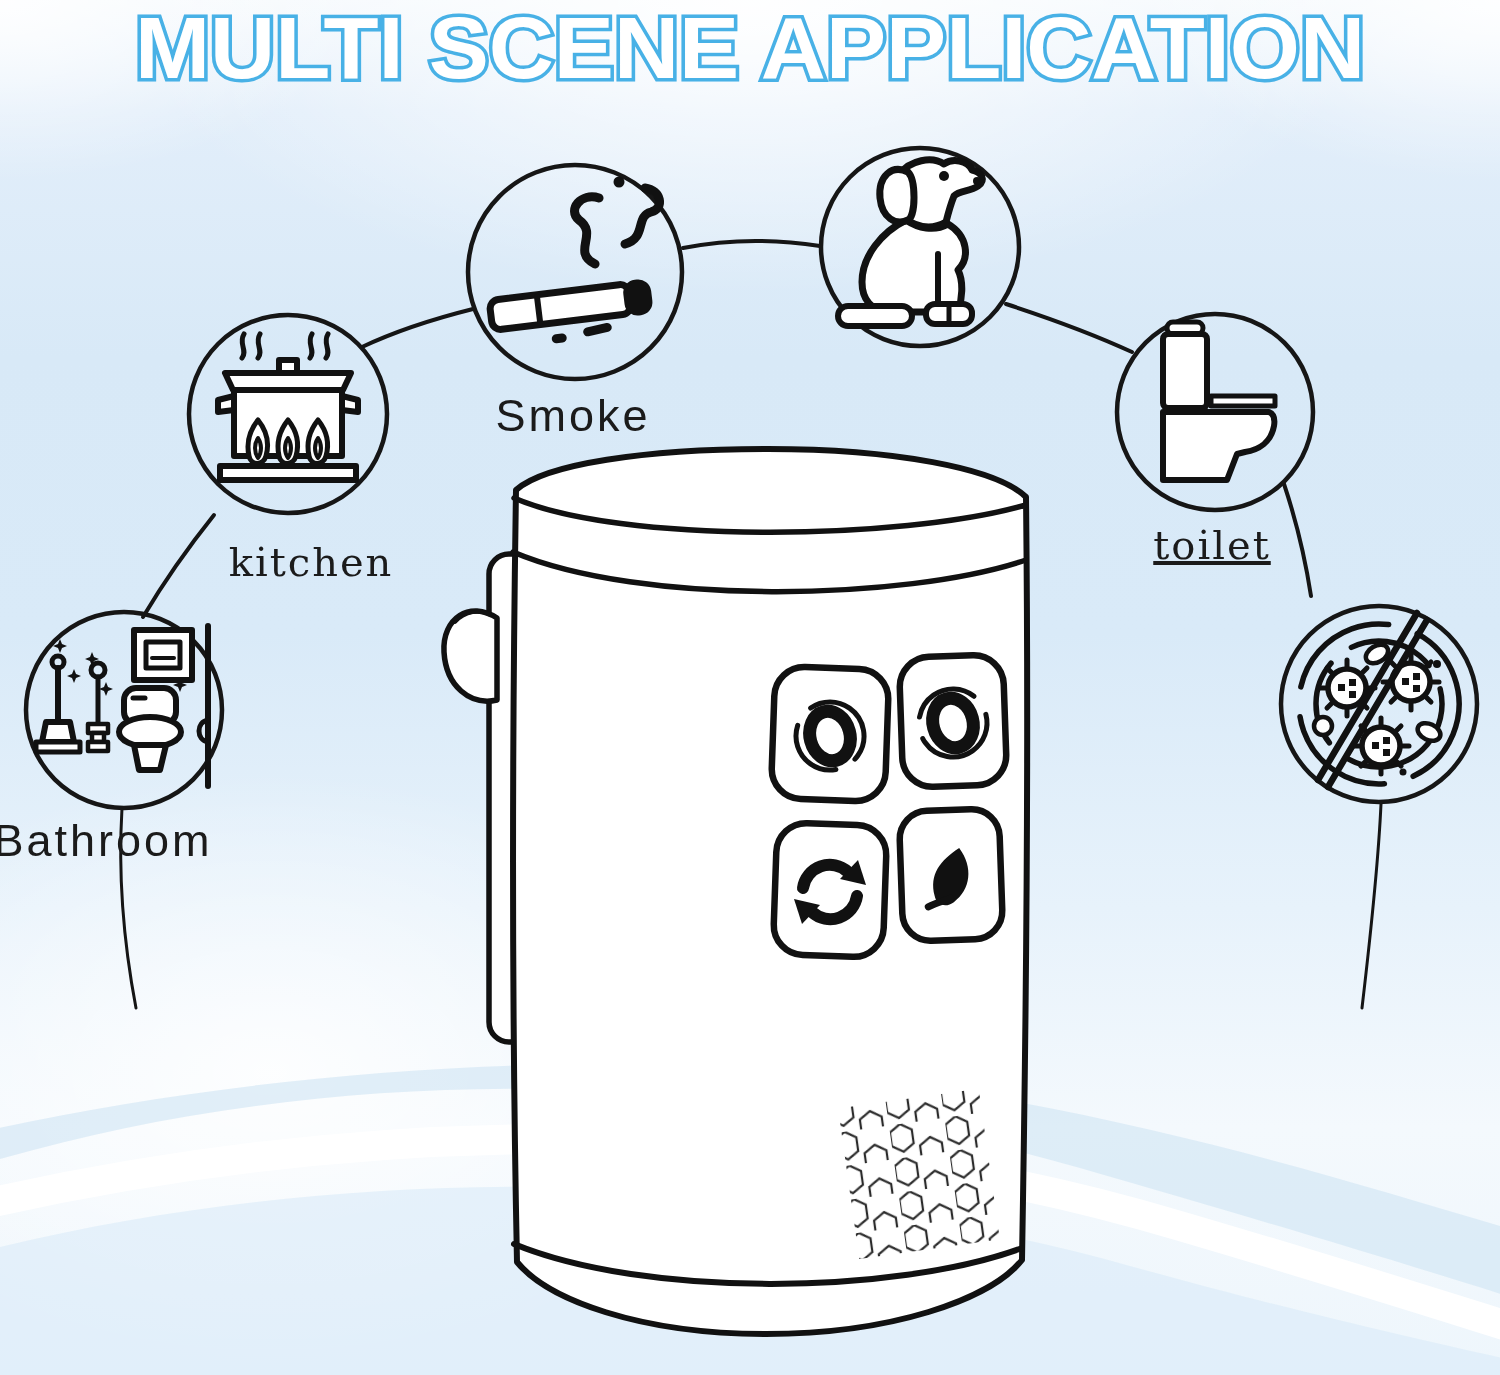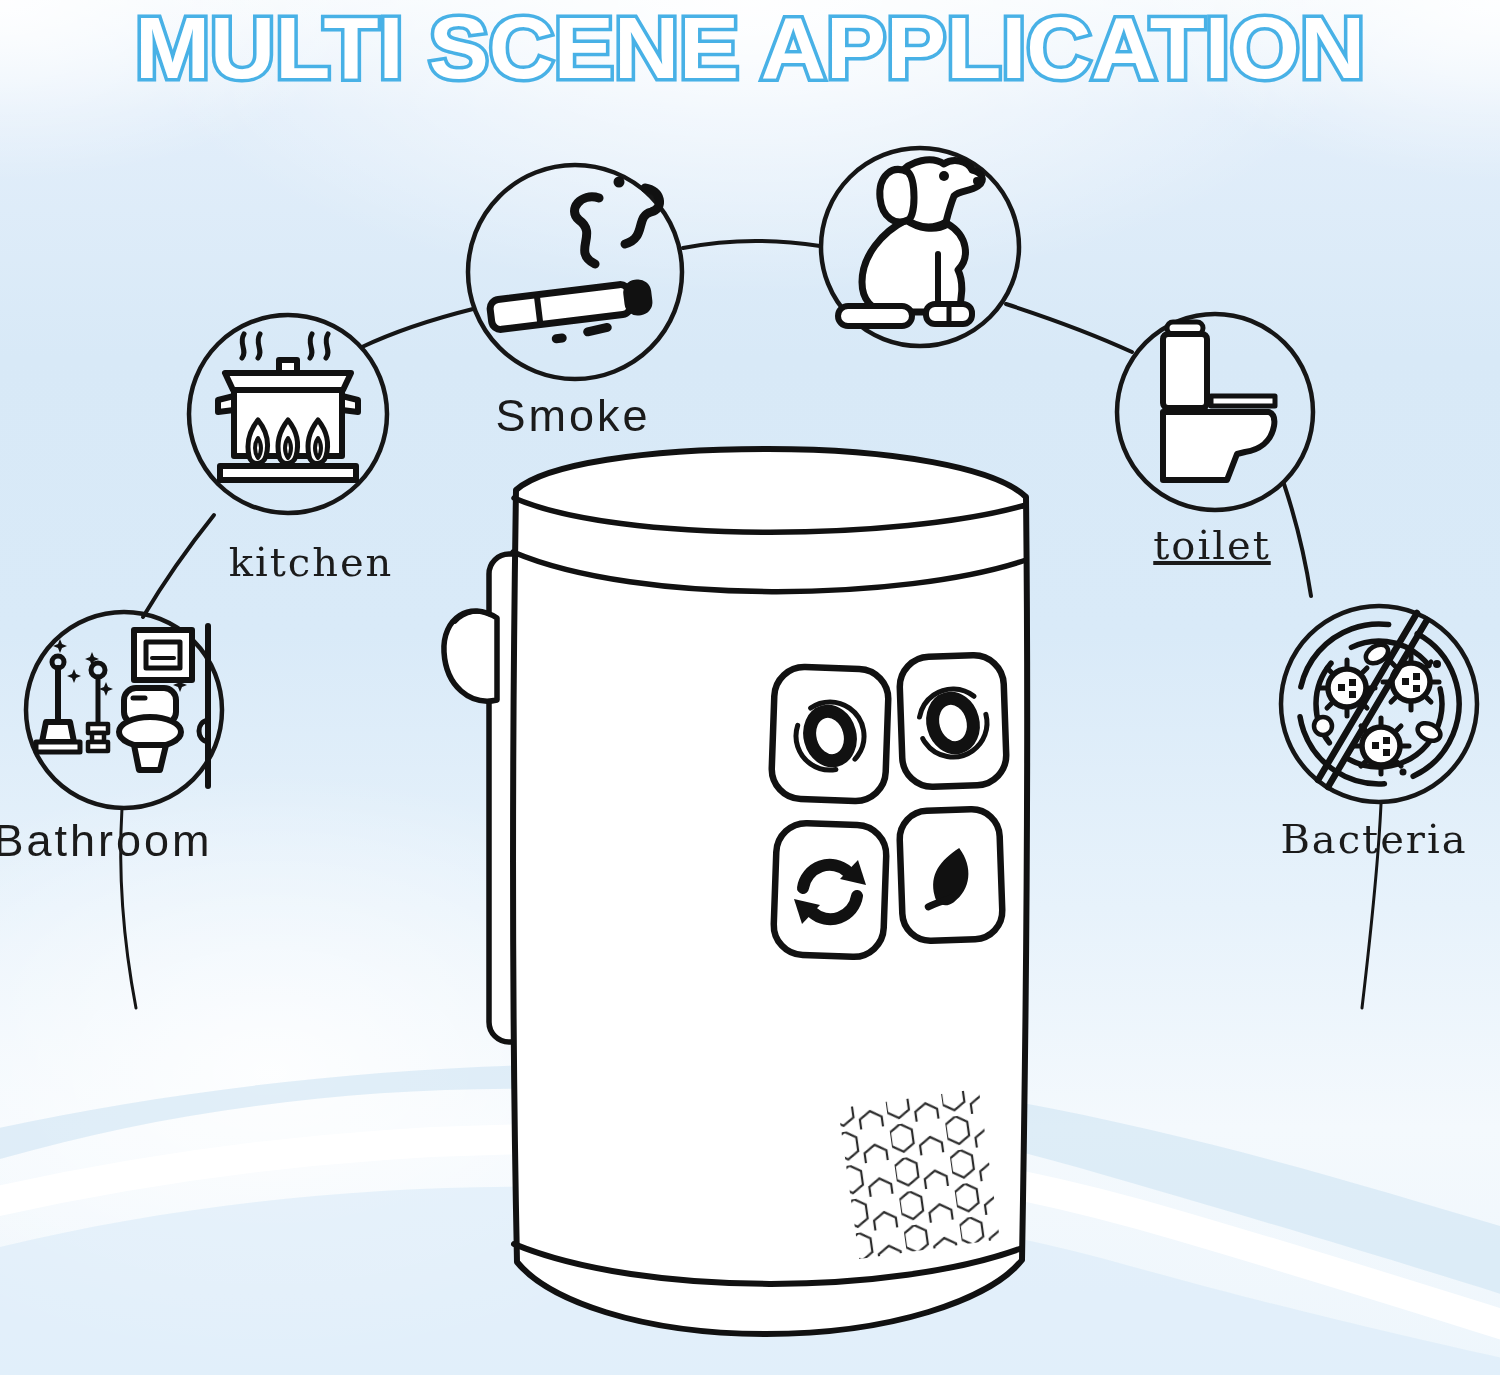--- a/index.html
+++ b/index.html
@@ -282,15 +282,14 @@
         <line x1="48" y1="-84" x2="-51" y2="83" stroke="#111" stroke-width="6.5"></line>
       </g>
     </g>
   </g>
 </svg>
 
 <div class="label sans" style="left:573px; top:350px;margin-top:40px;">Smoke</div>
 <div class="label serif" style="left:311px; top:522px;margin-top:17px;">kitchen</div>
 <div class="label serif" style="left:1212px;top:522px;text-decoration:underline;">toilet</div>
 <div class="label sans" style="left:103px; top:815px;">Bathroom</div>
-<div class="label serif" style="left:1374px;top:816px;">Bacteria</div>
 
 </div>
 
 </body></html>

